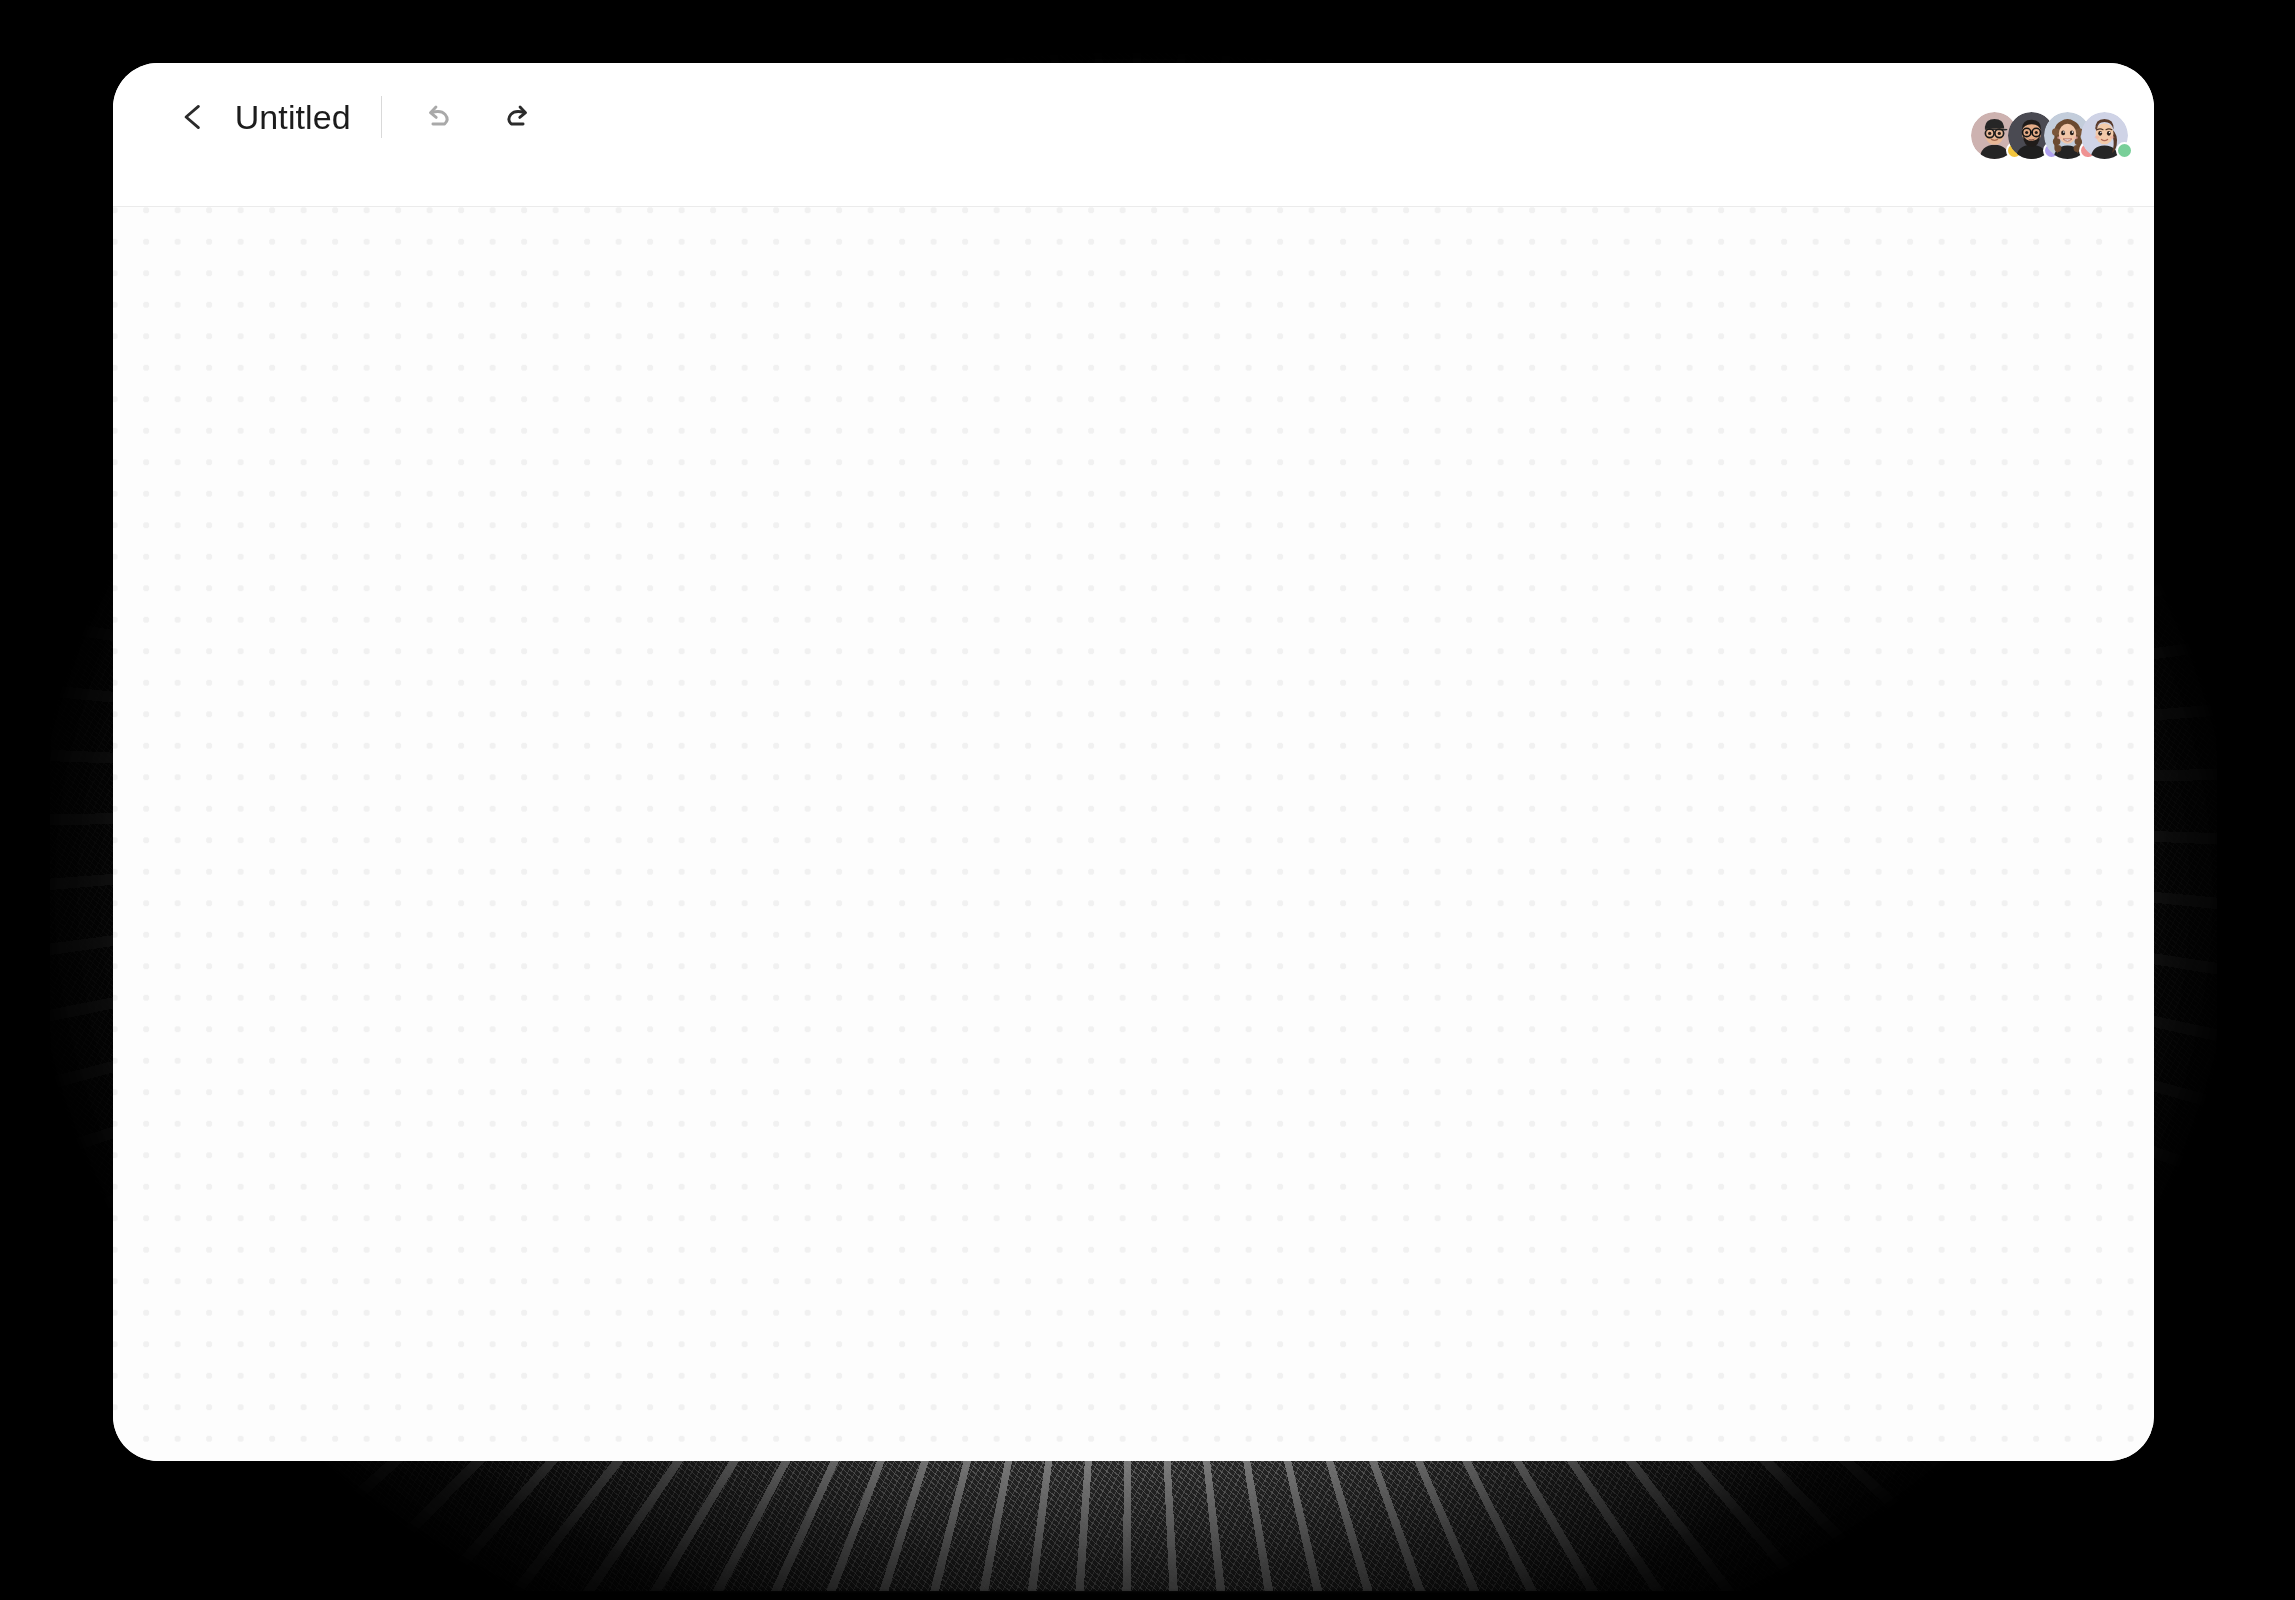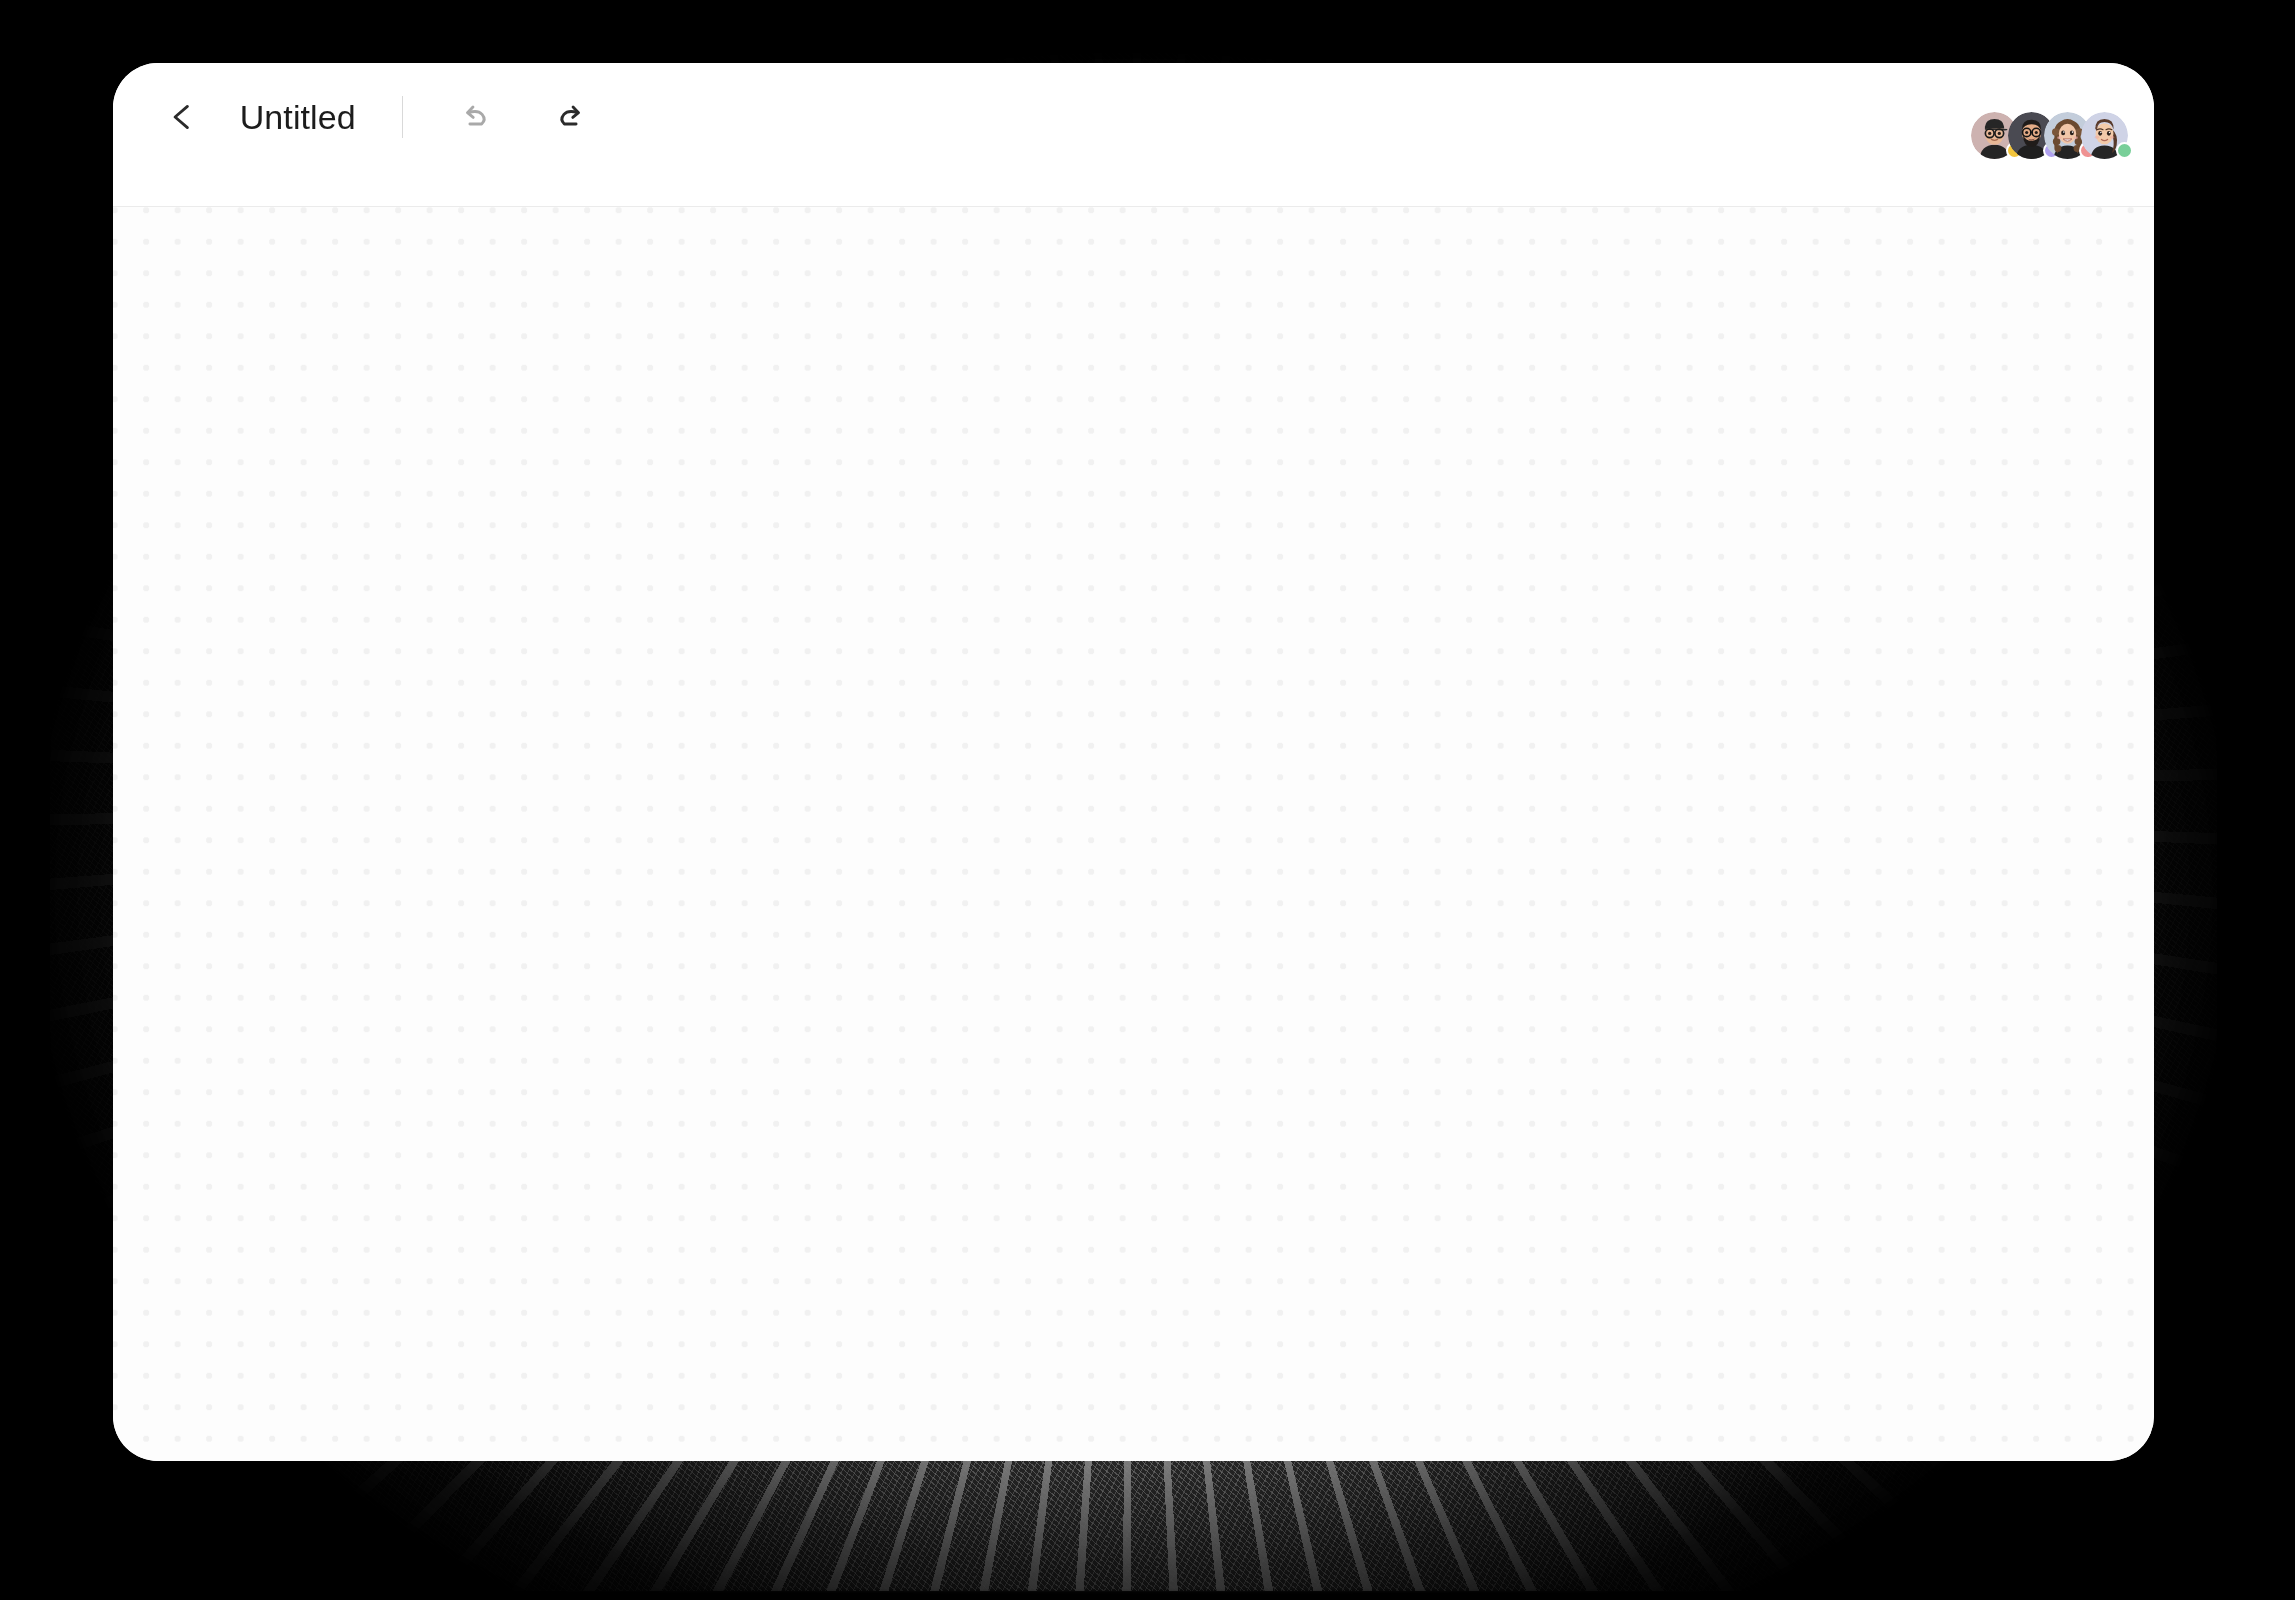--- a/index.html
+++ b/index.html
@@ -86,26 +86,26 @@
   
   #app-header {
     position: relative;
     height: 144px;
     background: #ffffff;
     border-bottom: 1.7px solid #ebebeb;
   }
 
   #header-left {
     position: absolute;
-    left: 45px;
+    left: 56px;
     top: 0;
     height: 108px;
     display: flex;
     align-items: center;
-    gap: 16px;
+    gap: 0;
   }
 
   .hdr-btn {
     display: flex;
     align-items: center;
     justify-content: center;
     background: none;
     border: none;
     cursor: pointer;
   }

